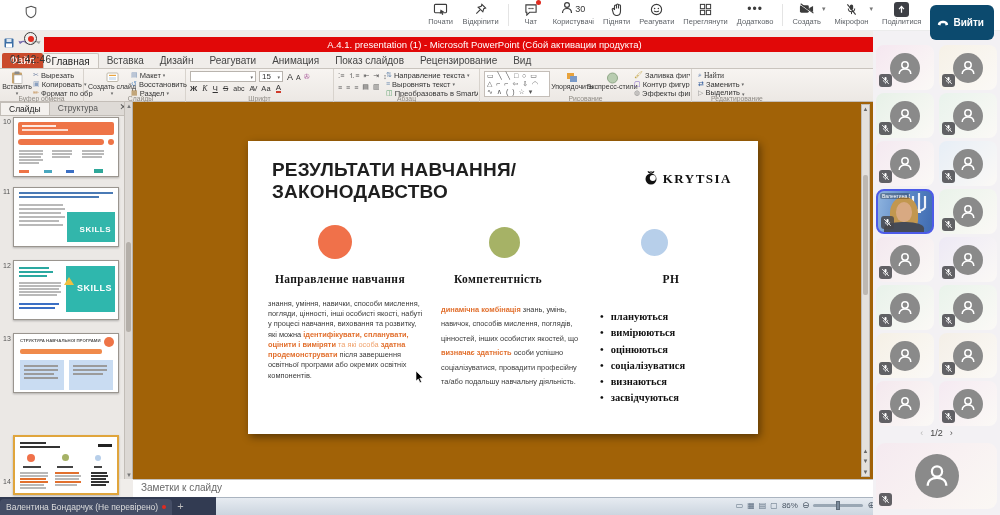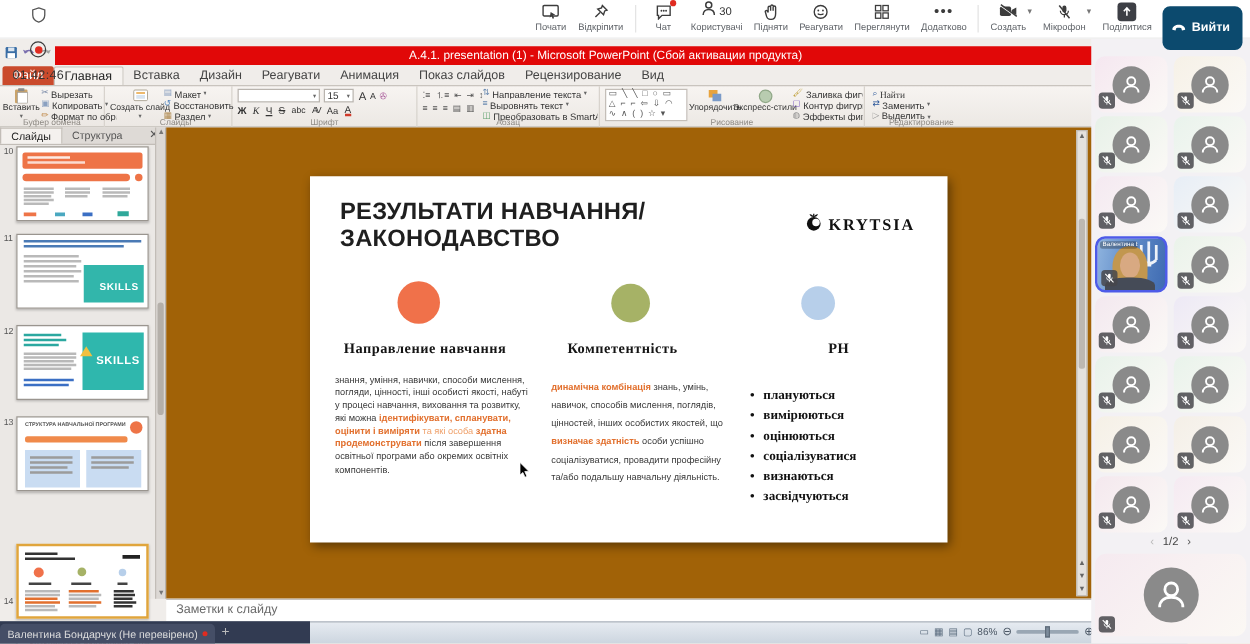--- a/index.html
+++ b/index.html
@@ -89,21 +89,21 @@
 
   
   #notes { position:absolute; left:133px; top:448px; width:747px; height:18px; background:#fff; border-top:1px solid #c5c1bc; font-size:10px; color:#6a6a6a; padding:2px 0 0 8px; }
   #statusbar { position:absolute; left:0; top:466px; width:950px; height:18px; background:linear-gradient(#e6ebf1,#ccd5df); border-top:1px solid #aab4c0; }
   #status-right { position:absolute; right:62px; top:2px; display:flex; align-items:center; gap:4px; font-size:8px; color:#4a5664; }
   .viewic { font-size:8px; color:#5a6b7e; }
   .zoom-track { width:50px; height:3px; background:#9aa7b4; border-radius:2px; position:relative; }
   .zoom-thumb { position:absolute; left:45%; top:-3px; width:4px; height:9px; background:#7d8c9c; border:1px solid #5f6c7a; }
   .fitbox { width:9px; height:9px; border:1px solid #5a6b7e; }
 
-  #browser-tab { position:absolute; left:0; top:466px; width:248px; height:18px; background:#323b52; display:flex; align-items:center; z-index:5; }
+  #browser-tab { position:absolute; left:0; top:466px; width:216px; height:18px; background:#323b52; display:flex; align-items:center; z-index:5; }
   #browser-tab .tab { background:#454e66; border-radius:4px 4px 0 0; margin-top:2px; height:16px; display:flex; align-items:center; padding:0 6px; gap:4px; max-width:190px; }
   #browser-tab .tab span { font-size:8.5px; color:#ddd; white-space:nowrap; overflow:hidden; }
   #browser-tab .tdot { width:4px; height:4px; border-radius:50%; background:#e02b20; flex:none; }
   #browser-tab .plus { color:#bbb; font-size:11px; margin-left:5px; }
 
   
   #participants { position:absolute; right:0; top:31px; width:127px; height:484px; background:#f3f1f4; z-index:30; }
   #participants-grid { position:absolute; left:2px; top:14px; width:123px; display:flex; flex-wrap:wrap; gap:3px 5px; justify-content:center; }
   .ptile { position:relative; width:58px; height:45px; border-radius:8px; overflow:hidden; }
   .ptile .avatar { position:absolute; left:50%; top:50%; transform:translate(-50%,-50%); width:30px; height:30px; background:#8a8a8a; border-radius:50%; display:flex; align-items:center; justify-content:center; }

